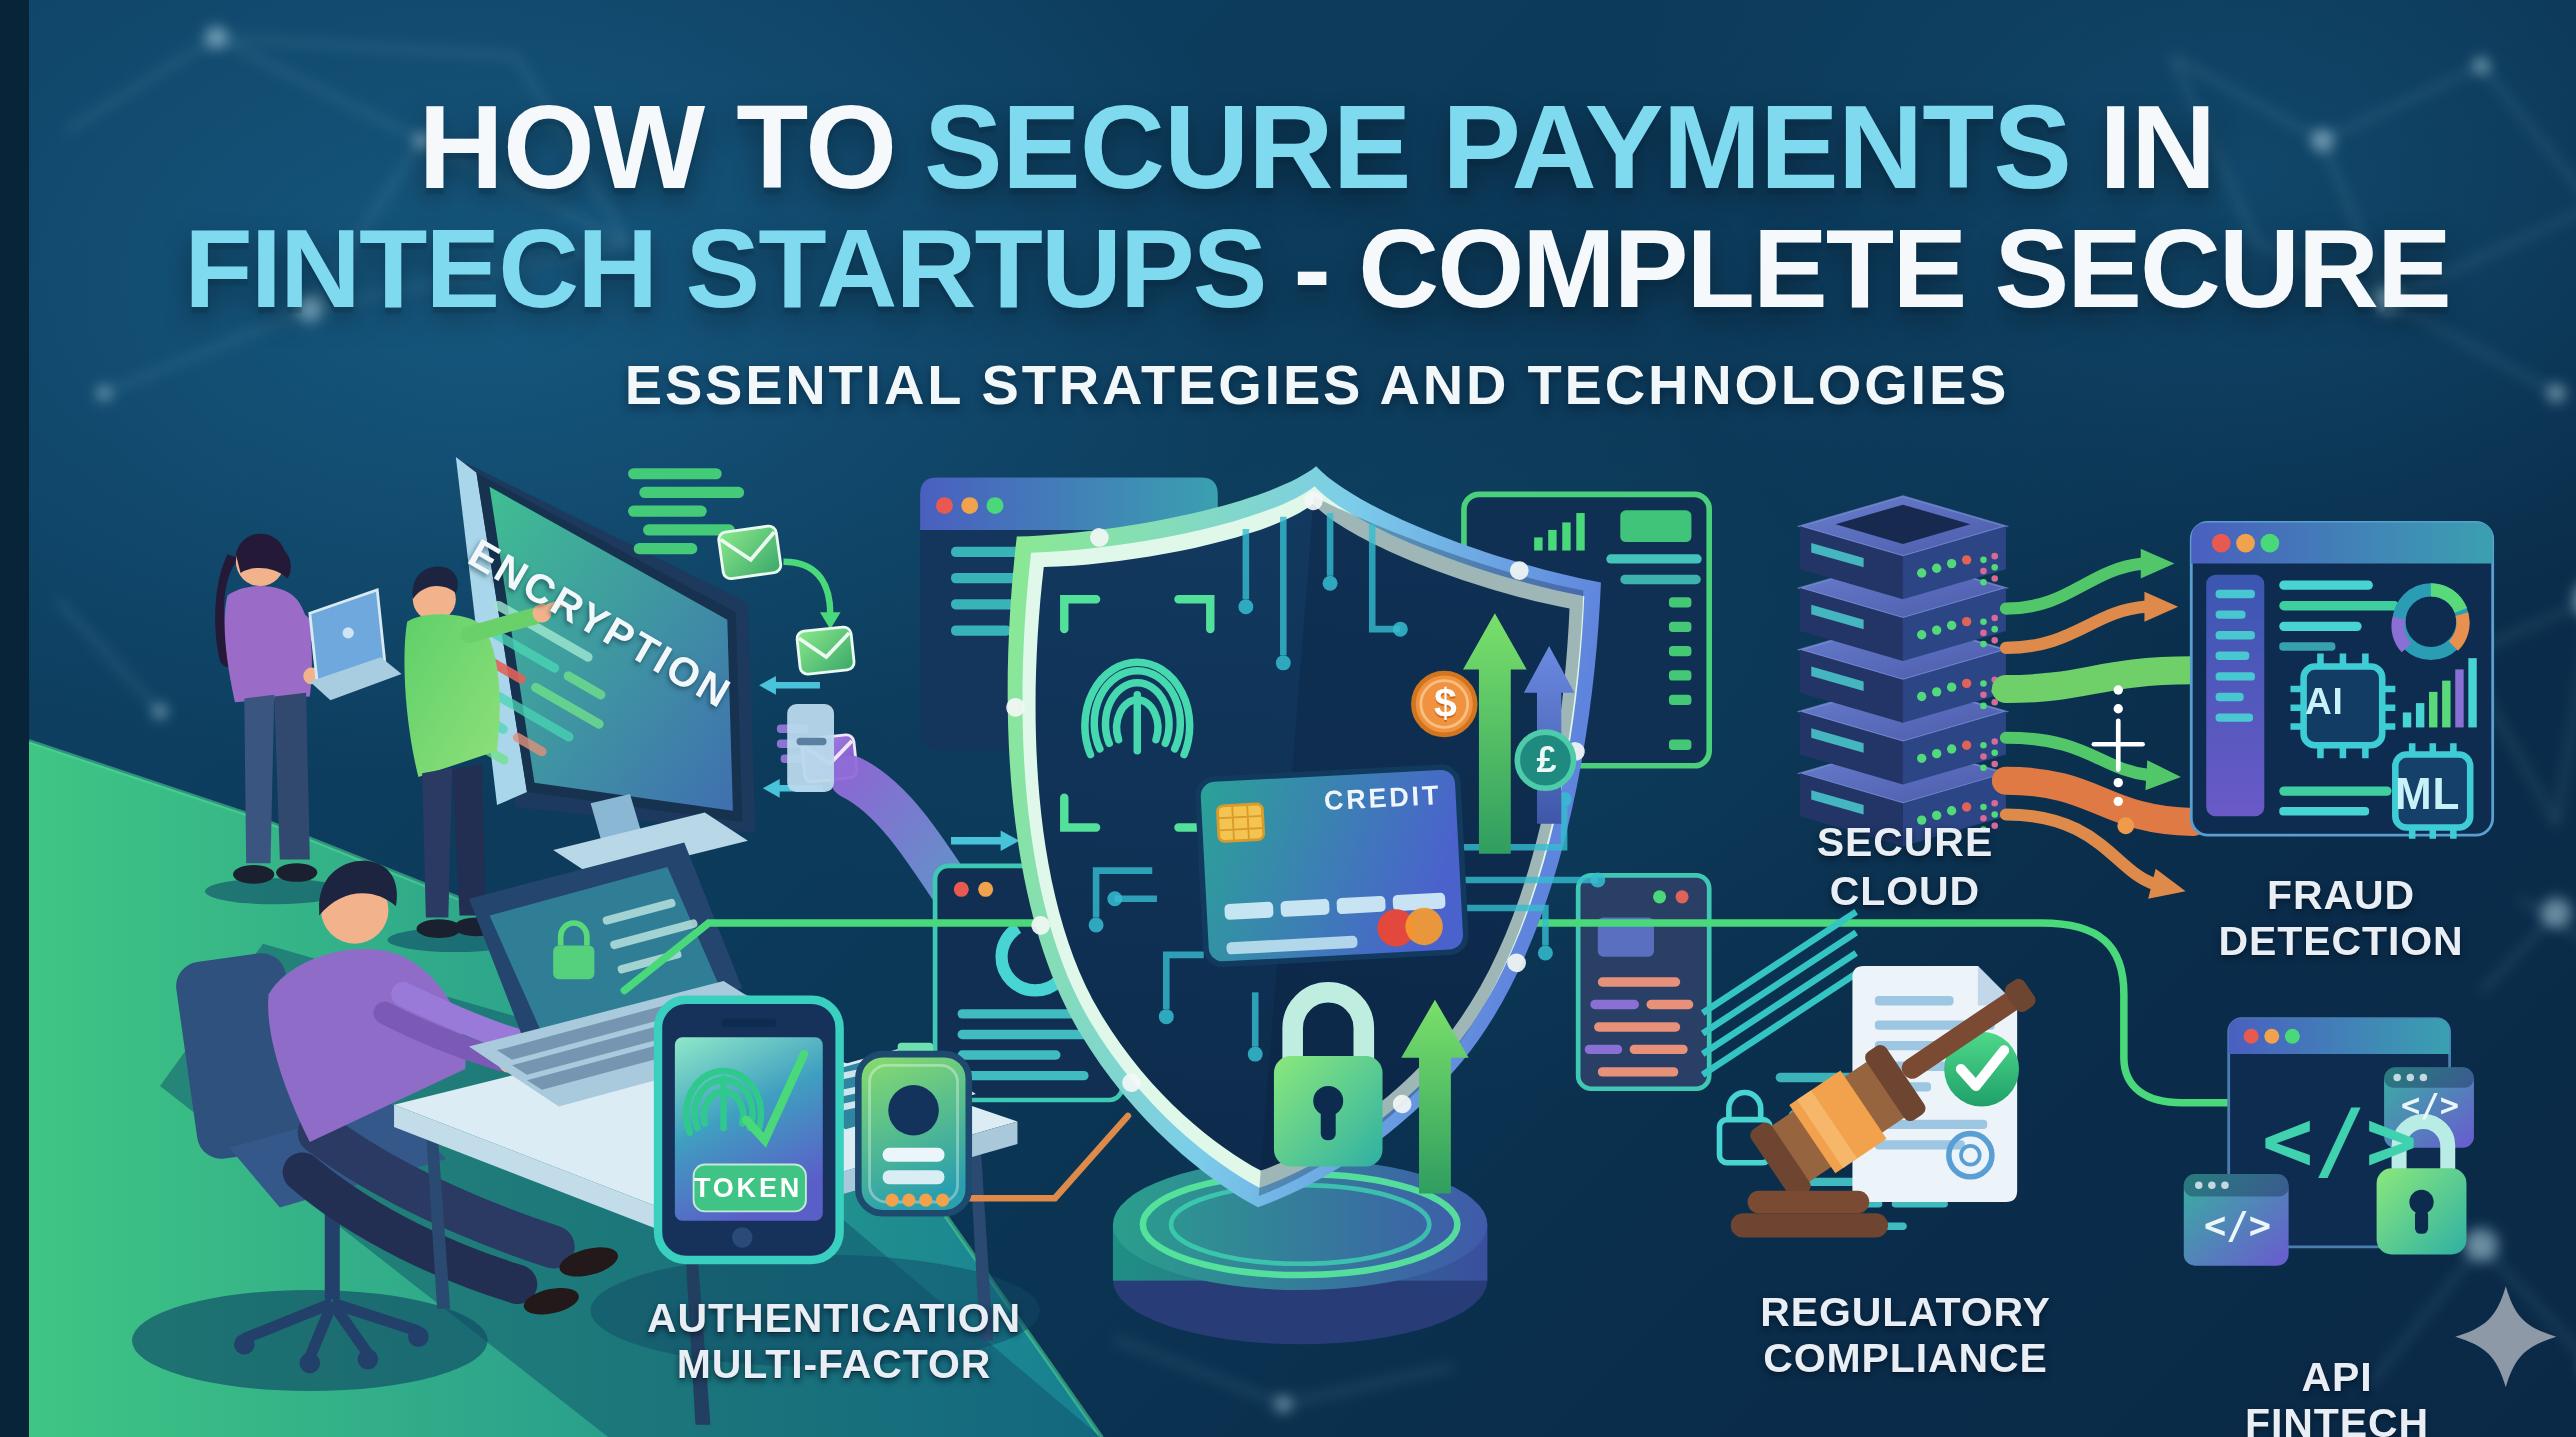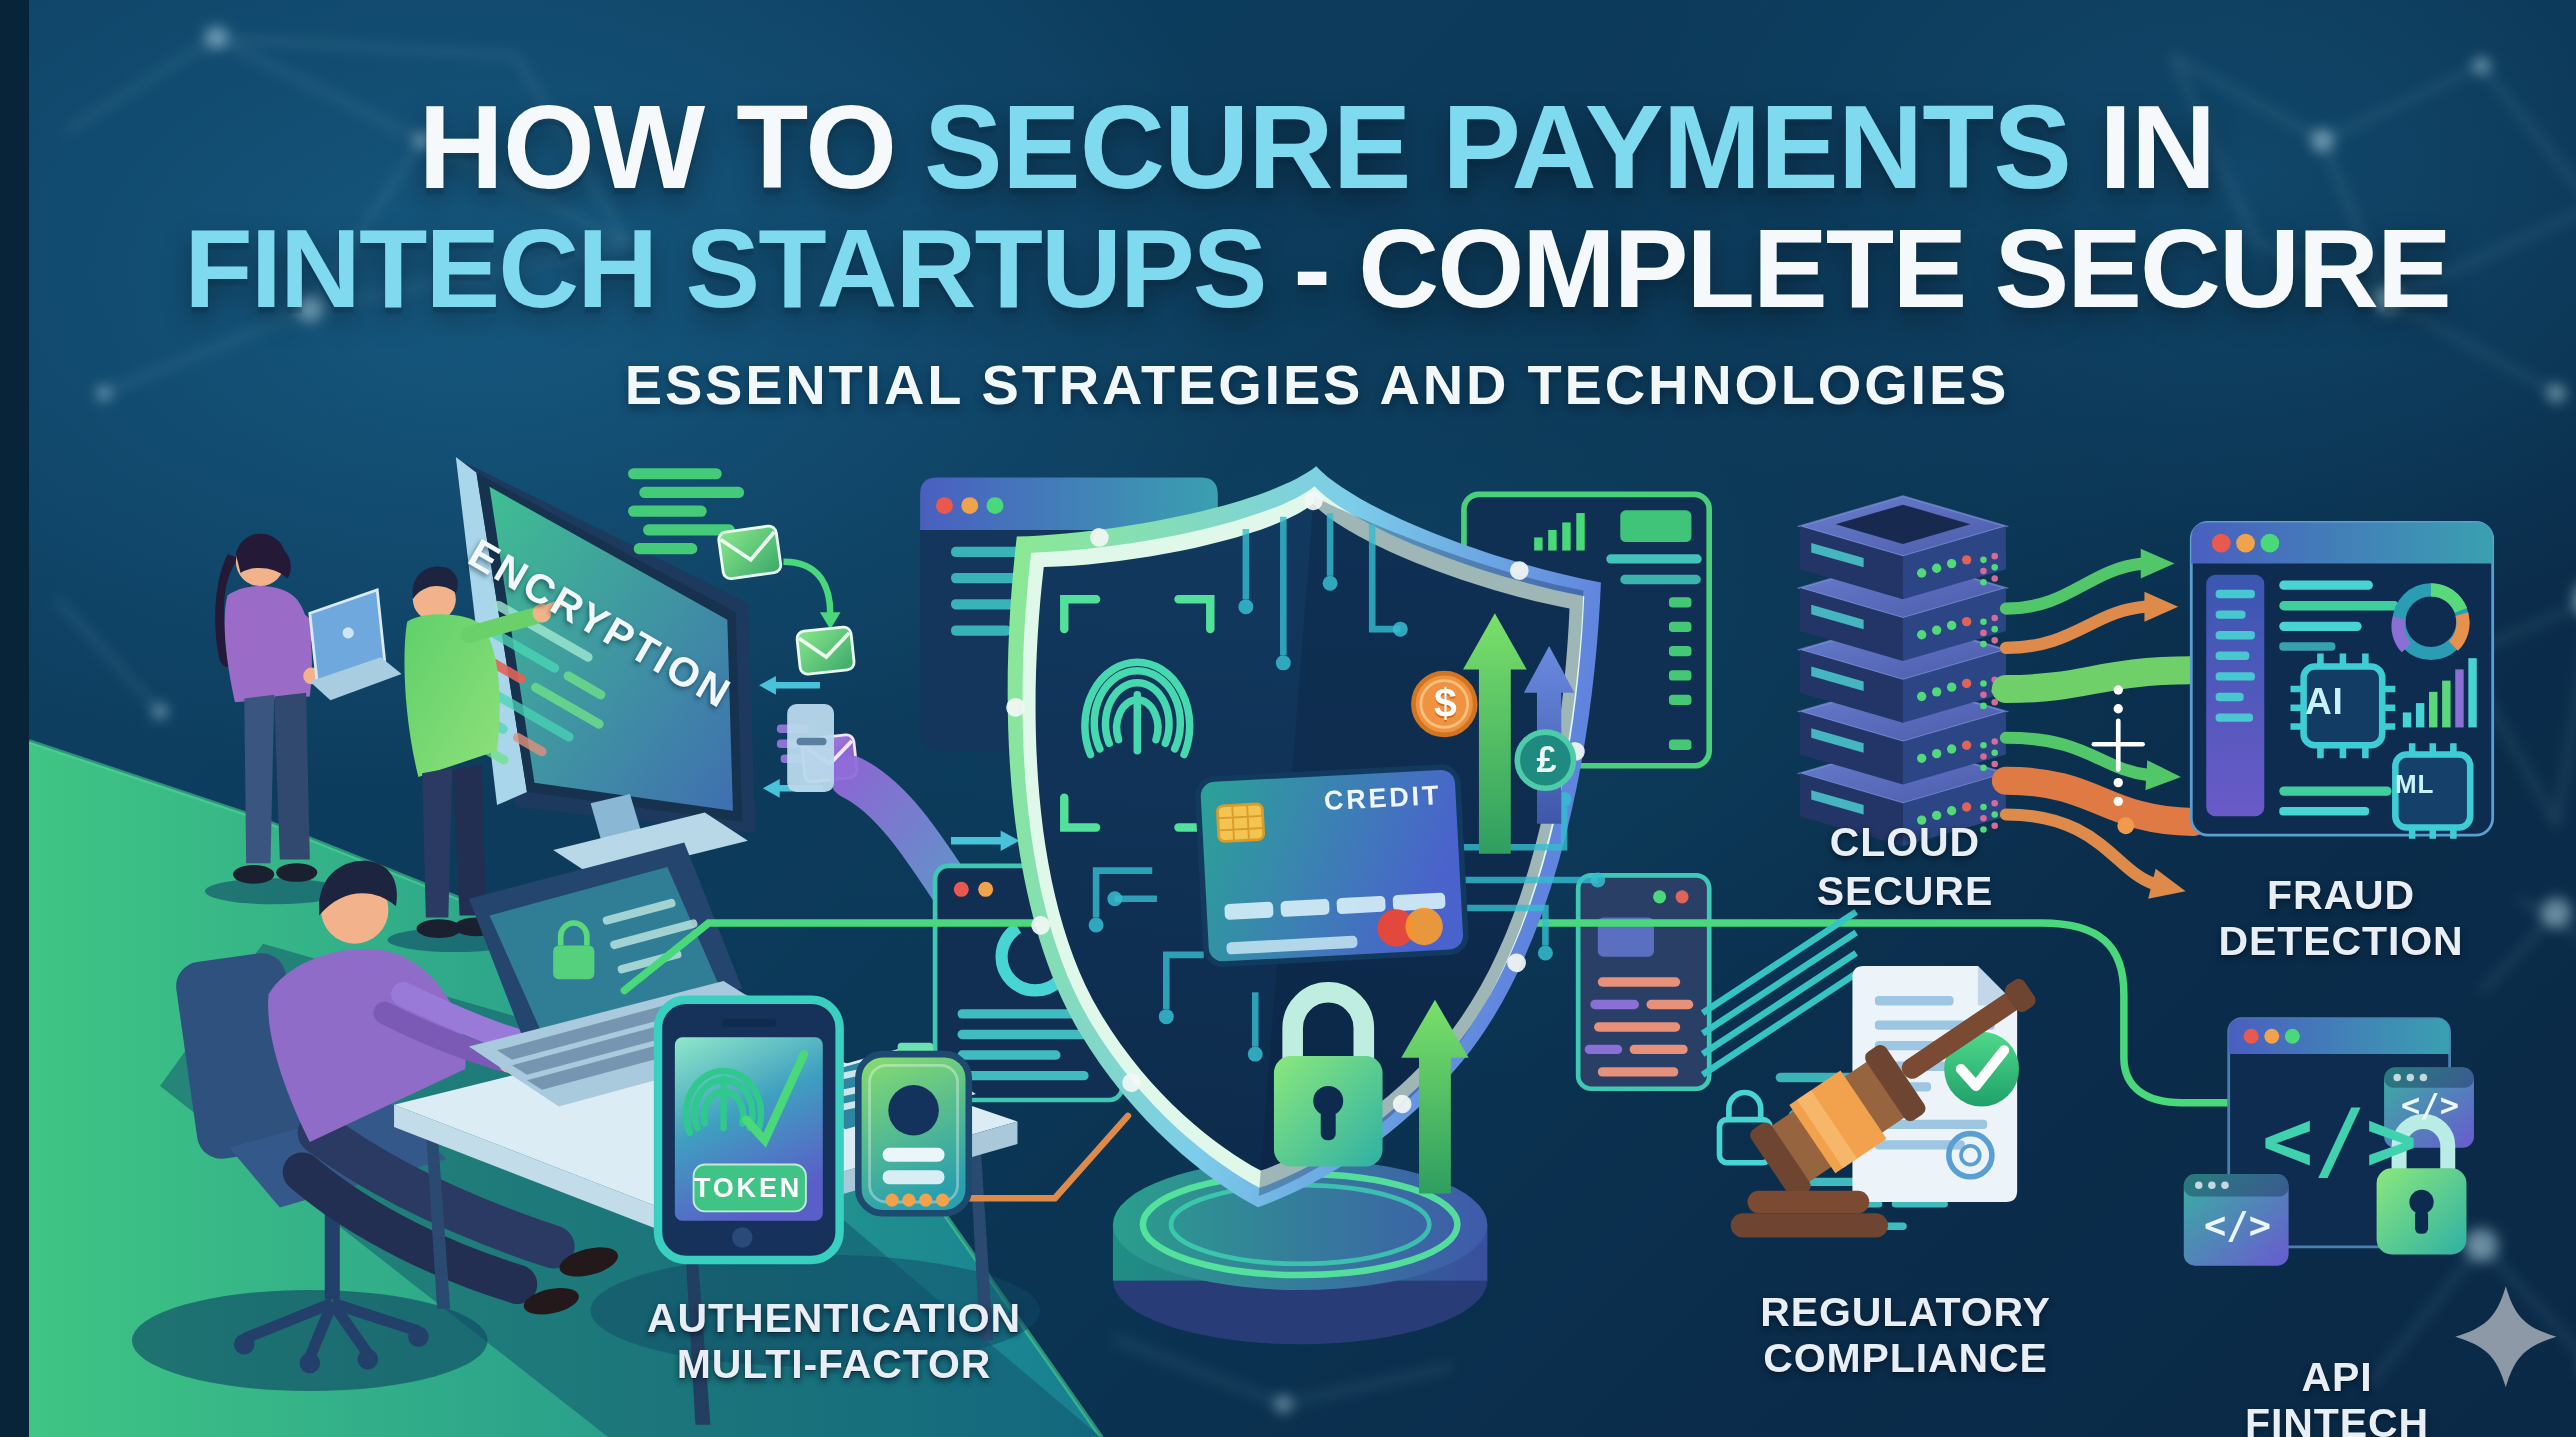--- a/index.html
+++ b/index.html
@@ -19,21 +19,21 @@
   .cy{color:#7fd9ef;}
   .sub{top:352px;font-size:56px;font-weight:700;letter-spacing:2.8px;color:#f2f7fa;text-shadow:0 3.7px 9.4px rgba(4,20,38,.5);}
   .lbl{position:absolute;text-align:center;font-weight:800;color:#e9eef4;font-size:41px;letter-spacing:0.9px;line-height:46px;text-shadow:0 2.8px 6.6px rgba(3,18,36,.7),0 0.9px 0 rgba(3,18,36,.5);}
   .enc{left:455px;top:530px;font-size:41px;letter-spacing:2.8px;font-weight:700;color:#f2f8fa;transform:rotate(30deg);transform-origin:left top;text-shadow:0 2.8px 5.6px rgba(10,40,60,.55);}
   .credit{left:1295px;top:783px;font-size:27px;letter-spacing:2.8px;font-weight:700;color:#eef6fb;transform:rotate(-3deg);}
   .coin{position:absolute;text-align:center;font-weight:800;}
   .dollar{left:1391px;top:680px;width:51px;font-size:41px;color:#fff;text-shadow:0 1.9px 0 #c96a1e;}
   .pound{left:1492px;top:739px;width:51px;font-size:36px;color:#eafaf4;}
   .chip{position:absolute;text-align:left;font-weight:700;letter-spacing:0.9px;color:#c8f2f8;}
   .ai{left:2276px;top:681px;width:77px;font-size:37px;}
-  .ml{left:2366px;top:769px;width:75px;font-size:26px;}
+  .ml{left:2366px;top:769px;width:75px;font-size:44px;}
   .token{left:665px;top:1173px;width:112px;font-size:27px;letter-spacing:2.8px;text-align:left;color:#fff;font-weight:700;}
   .code{position:absolute;text-align:center;font-weight:700;font-family:"DejaVu Sans Mono",monospace;}
   .code-big{left:2215px;top:1090px;width:191px;font-size:86px;color:#40d2ae;}
   .code-s1{left:2157px;top:1204px;width:103px;font-size:37px;color:#eaf6fa;}
   .code-s2{left:2357px;top:1086px;width:88px;font-size:32px;color:#eaf6fa;}
   #lbl-cloud{left:1713px;top:818px;width:326px;line-height:49px;}
   #lbl-fraud{left:2134px;top:872px;width:356px;}
   #lbl-mfa{left:543px;top:1295px;width:524px;}
   #lbl-reg{left:1666px;top:1289px;width:421px;}
   #lbl-api{left:2144px;top:1354px;width:328px;}
@@ -714,22 +714,22 @@
 <div class="coin dollar txt">$</div>
 <div class="coin pound txt">£</div>
 <div class="chip ai txt">AI</div>
 <div class="chip ml txt">ML</div>
 <div class="token txt">TOKEN</div>
 <div class="code code-big txt">&lt;/&gt;</div>
 <div class="code code-s1 txt">&lt;/&gt;</div>
 <div class="code code-s2 txt">&lt;/&gt;</div>
 
 <div class="lbl" id="lbl-cloud">
+  <div>SECURE</div>
   <div>CLOUD</div>
-  <div>SECURE</div>
 </div>
 <div class="lbl" id="lbl-fraud">
   <div>FRAUD</div>
   <div>DETECTION</div>
 </div>
 <div class="lbl" id="lbl-mfa">
   <div>AUTHENTICATION</div>
   <div>MULTI-FACTOR</div>
 </div>
 <div class="lbl" id="lbl-reg">

